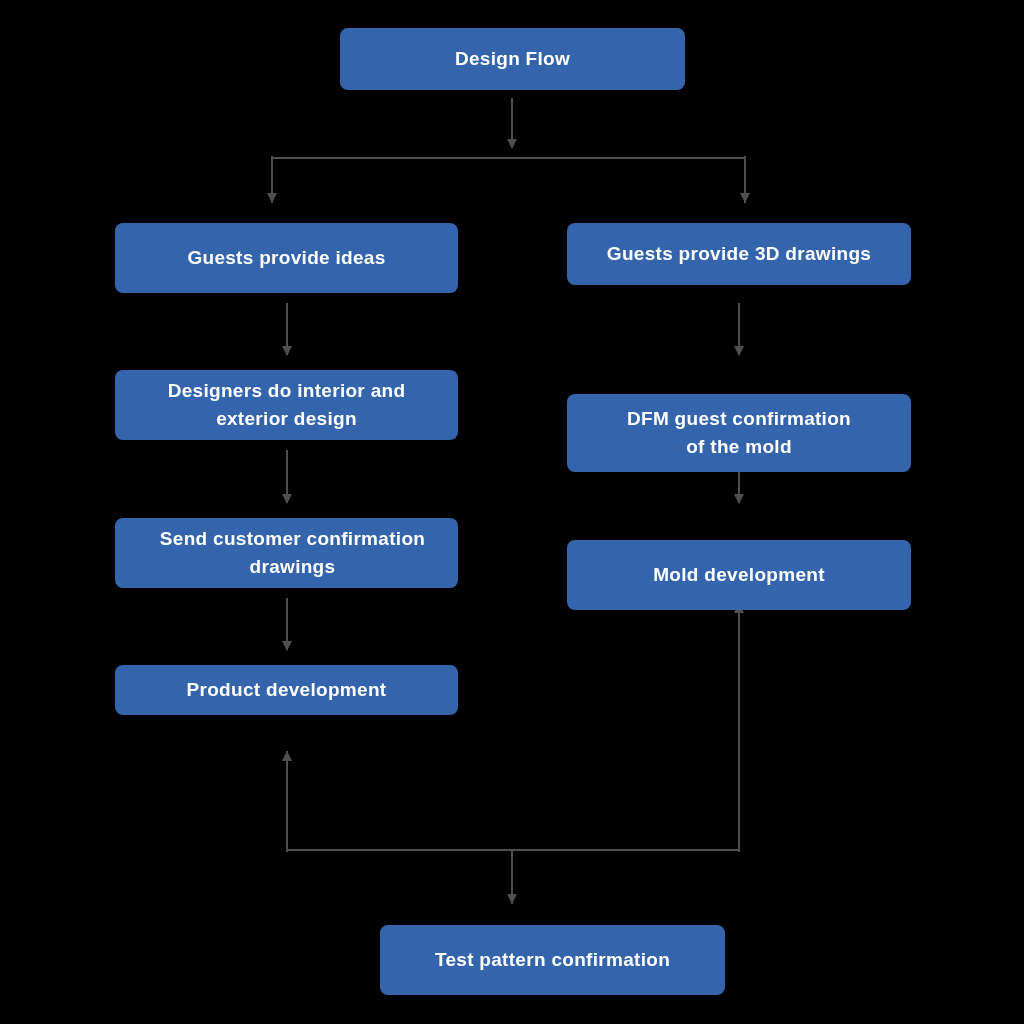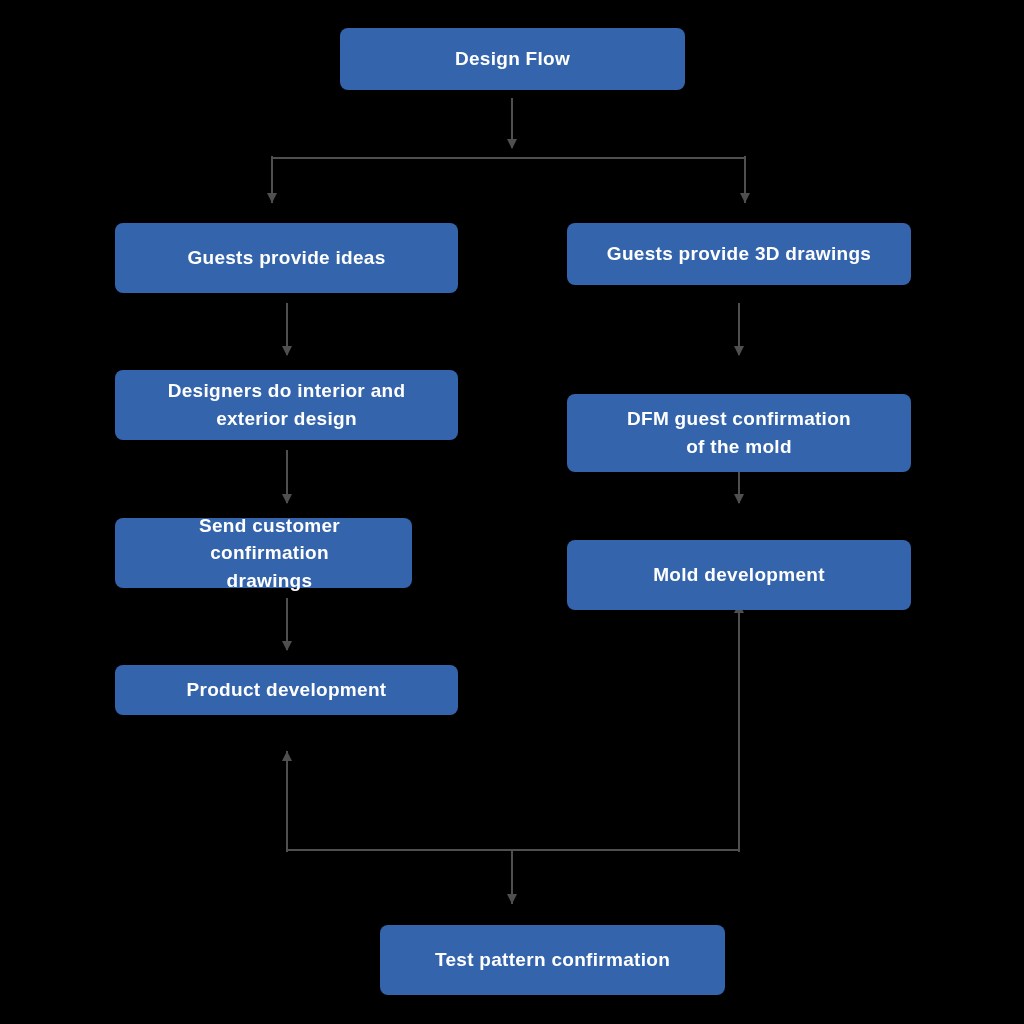--- a/index.html
+++ b/index.html
@@ -35,21 +35,21 @@
     font-size: 19px;
     line-height: 1.45;
     letter-spacing: 0.3px;
     white-space: pre-line;
     box-sizing: border-box;
     padding: 4px 12px;
   }
   #node-title   { left: 340px; top: 28px;  width: 345px; height: 62px; }
   #node-l1      { left: 115px; top: 223px; width: 343px; height: 70px; }
   #node-l2      { left: 115px; top: 370px; width: 343px; height: 70px; }
-  #node-l3      { left: 115px; top: 518px; width: 297px; height: 70px; padding-left: 24px; }
+  #node-l3      { left: 115px; top: 518px; width: 343px; height: 70px; padding-left: 24px; }
   #node-l4      { left: 115px; top: 665px; width: 343px; height: 50px; }
   #node-r1      { left: 567px; top: 223px; width: 344px; height: 62px; }
   #node-r2      { left: 567px; top: 370px; width: 344px; height: 78px; margin-top: 24px; }
   #node-r3      { left: 567px; top: 540px; width: 344px; height: 70px; }
   #node-bottom  { left: 340px; top: 925px; width: 345px; height: 70px; margin-left: 40px; }
 </style>
 </head>
 <body>
 
 <div class="canvas">

